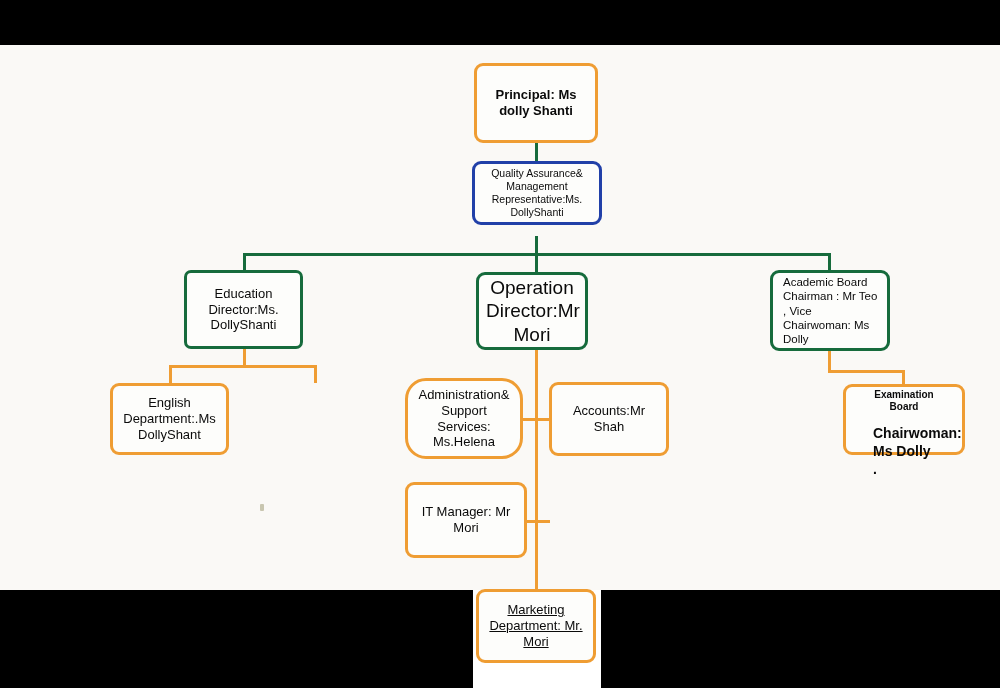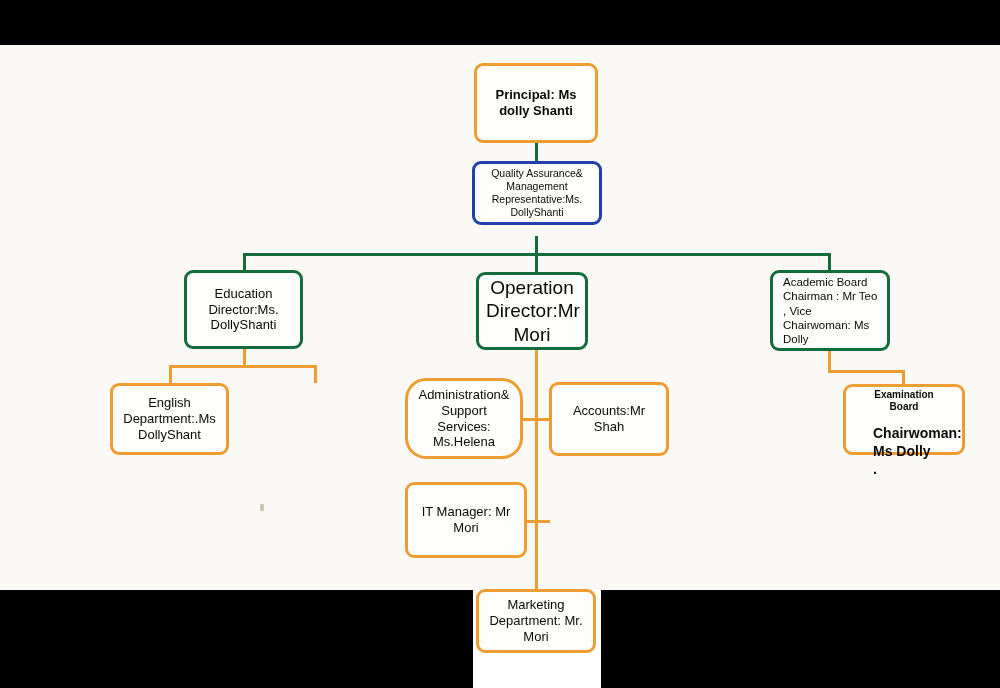--- a/index.html
+++ b/index.html
@@ -159,21 +159,21 @@
   <div class="artifact-dot" style="left:260px; top:504px;"></div>
 
   <div class="node orange" style="left:474px; top:63px; width:124px; height:80px; font-size:13px; font-weight:bold;">
     <span class="node-text">Principal: Ms dolly Shanti</span>
   </div>
 
   <div class="node blue" style="left:472px; top:161px; width:130px; height:64px; font-size:10.5px;">
     <span class="node-text">Quality Assurance&amp; Management Representative:Ms. DollyShanti</span>
   </div>
 
-  <div class="node green" style="left:184px; top:270px; width:119px; height:79px; font-size:13px;">
+  <div class="node green" style="left:184px; top:270px; width:119px; height:79px; font-size:13px;border-radius:7px;">
     <span class="node-text">Education Director:Ms. DollyShanti</span>
   </div>
 
   <div class="node green" style="left:476px; top:272px; width:112px; height:78px; font-size:19px;">
     <span class="node-text">Operation Director:Mr Mori</span>
   </div>
 
   <div class="node green left-al bold" style="left:770px; top:270px; width:120px; height:81px; font-size:11.5px; justify-content:flex-start; padding-left:10px;">
     <span class="node-text left-al">Academic Board Chairman : Mr Teo ,  Vice Chairwoman: Ms Dolly</span>
   </div>
@@ -189,21 +189,21 @@
 
   <div class="node orange" style="left:549px; top:382px; width:120px; height:74px; font-size:13px;">
     <span class="node-text">Accounts:Mr Shah</span>
   </div>
 
   <div class="node orange" style="left:405px; top:482px; width:122px; height:76px; font-size:13px;">
     <span class="node-text">IT Manager: Mr Mori</span>
   </div>
 
 
-  <div class="node orange" style="left:476px; top:589px; width:120px; height:64px; font-size:13px;">
+  <div class="node orange" style="left:476px; top:589px; width:120px; height:74px; font-size:13px;text-decoration:underline;">
     <span class="node-text">Marketing Department: Mr. Mori</span>
   </div>
 
   <div class="node orange" style="left:843px; top:384px; width:122px; height:71px; padding:0 27px;">
     <div class="exam-inner">
       <div class="exam-title">Examination Board</div>
       <div class="exam-body">Chairwoman: Ms Dolly .</div>
       <div class="exam-smudge"></div>
     </div>
   </div>

